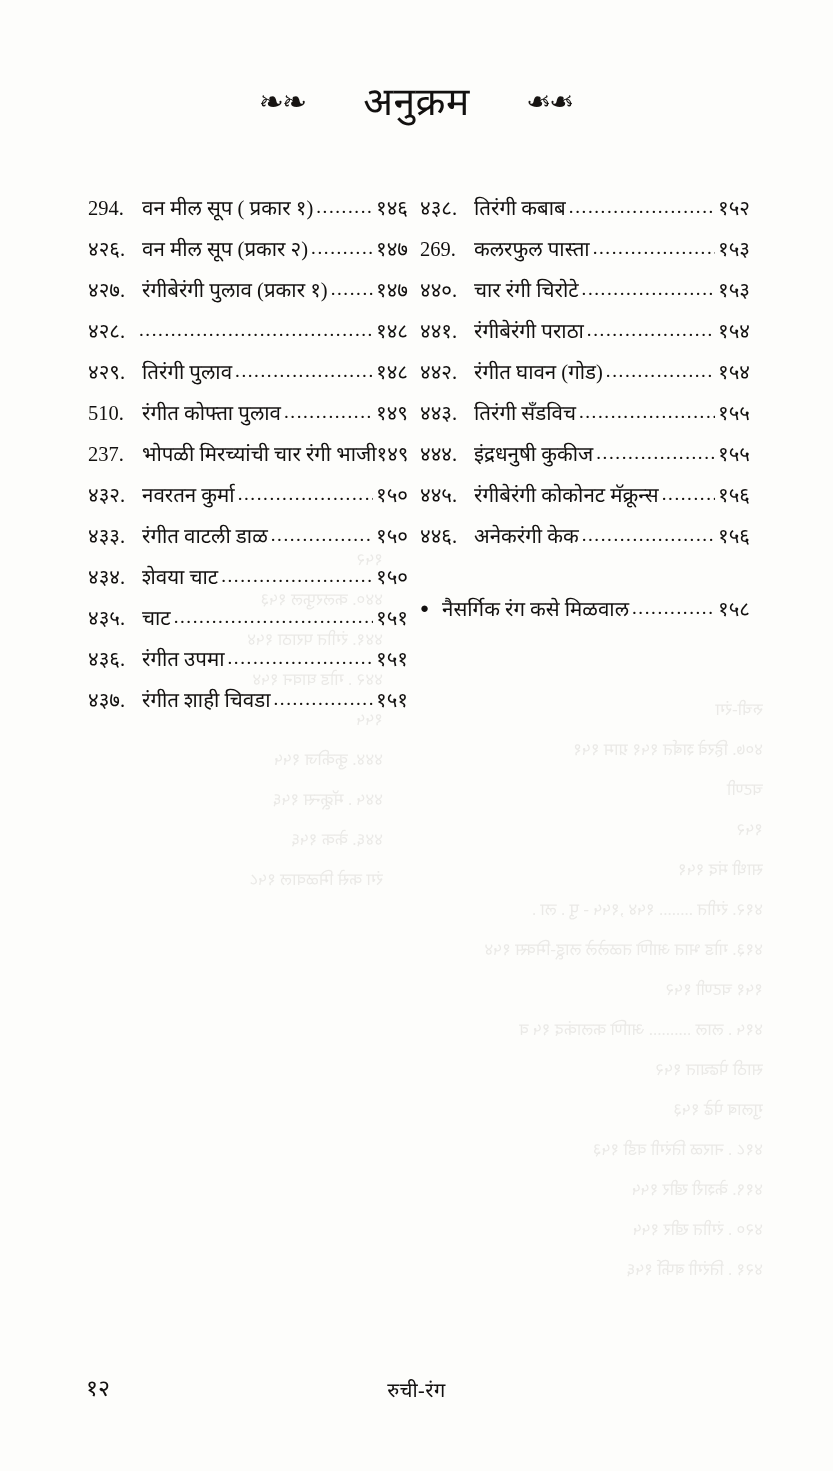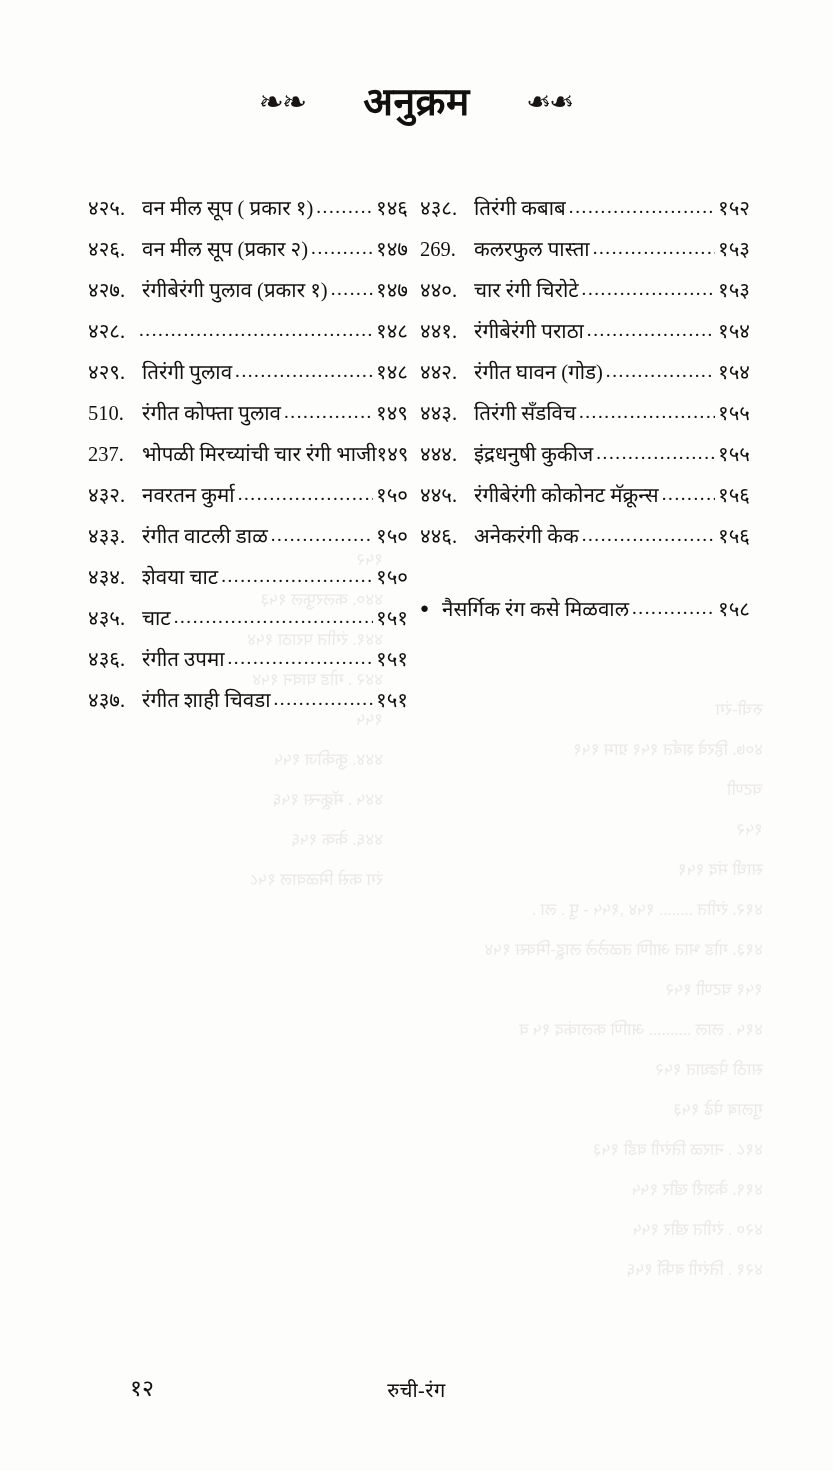--- a/index.html
+++ b/index.html
@@ -58,21 +58,21 @@
   .orn {
     font-size: 30px;
     line-height: 1;
     letter-spacing: -2px;
     color: #171412;
   }
   .orn.left  { transform: scaleX(1); }
   .orn.right { transform: scaleX(-1); }
   .title {
     font-size: 39px;
-    font-weight: bold;
+    font-weight: normal;
     letter-spacing: 0.5px;
     line-height: 1;
   }
 
   
   .columns {
     position: absolute;
     top: 188px;
     left: 88px;
     width: 662px;
@@ -132,21 +132,20 @@
     position: relative;
     top: -3px;
   }
 
   
   .folio {
     position: absolute;
     left: 86px;
     bottom: 68px;
     font-size: 23px;
-    margin-left: 44px;
   }
   .runhead {
     position: absolute;
     left: 0;
     right: 0;
     bottom: 68px;
     text-align: center;
     font-size: 20px;
     letter-spacing: 0.5px;
   }
@@ -191,21 +190,21 @@
     <span class="orn left">❧❧</span>
     <span class="title">अनुक्रम</span>
     <span class="orn right">❧❧</span>
   </div>
 
   <div class="columns">
 
     <div class="col left">
 
       <div class="entry">
-        <span class="num">४२५.</span>
+        <span class="num">294.</span>
         <span class="label">वन मील सूप ( प्रकार १)</span>
         <span class="dots"></span>
         <span class="pg">१४६</span>
       </div>
 
       <div class="entry">
         <span class="num">४२६.</span>
         <span class="label">वन मील सूप (प्रकार २)</span>
         <span class="dots"></span>
         <span class="pg">१४७</span>

